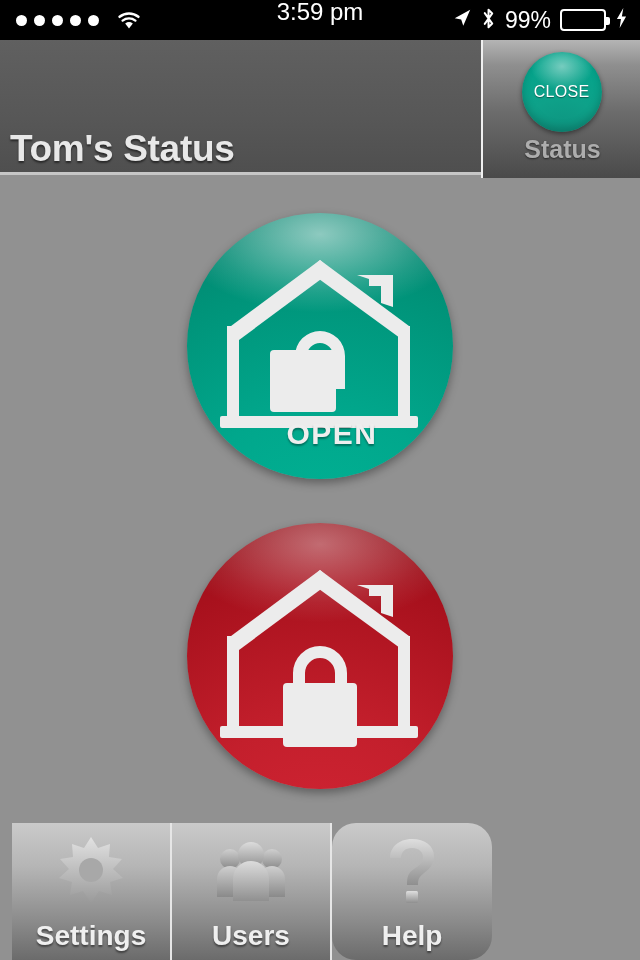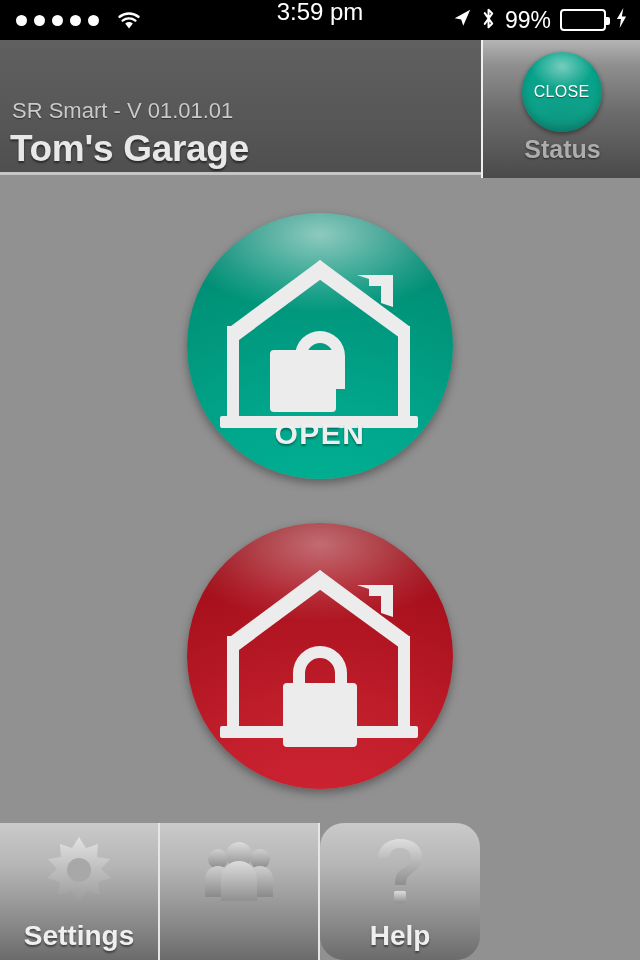--- a/index.html
+++ b/index.html
@@ -123,33 +123,34 @@
       radial-gradient(circle at 50% 130%, #00b596 0%, #01a78c 40%, #009379 75%, #06806c 100%);
   }
   .btn-close {
     top: 342px;
     background:
       radial-gradient(ellipse 78% 42% at 50% 8%, rgba(255,255,255,.38) 0%, rgba(255,255,255,.08) 52%, rgba(255,255,255,0) 70%),
       radial-gradient(circle at 50% 130%, #d42535 0%, #c31f2c 40%, #a8111d 78%, #8e1018 100%);
   }
   .btn-svg { position: absolute; left: 0; top: 0; width: 266px; height: 266px; }
   .btn-caption {
-    position: absolute; left: 0; width: 266px;
+    position: absolute; left: 12px; width: 266px;
     text-align: center; color: #eeeeee;
     font-size: 30px; font-weight: bold; letter-spacing: 1.5px;
     text-shadow: 0 2px 2px rgba(0,0,0,.35);
   }
   .btn-open .btn-caption { top: 204px; }
   .btn-close .btn-caption { top: 204px; }
 
   
   .tabbar {
     position: absolute; left: 0; top: 823px;
     width: 640px; height: 137px;
     display: flex;
+    padding-left: 12px;
   }
   .tab {
     position: relative;
     width: 160px; height: 137px;
     background: linear-gradient(180deg, #cacaca 0%, #b5b5b5 32%, #8d8d8d 70%, #6b6b6b 100%);
     border-right: 2px solid #e6e6e6;
     display: flex; flex-direction: column;
     align-items: center; justify-content: flex-start;
   }
   .tab:last-child { border-right: none; border-radius: 24px; }
@@ -209,22 +210,21 @@
       <span>
         <svg viewBox="0 0 14 24" width="13" height="22">
           <path d="M9 1 L2 13 L6.4 13 L5 23 L12 10.4 L7.4 10.4 Z" fill="#fff"></path>
         </svg>
       </span>
     </div>
   </div>
 
   <div class="header">
     <div class="header-main">
-      <div class="hdr-version">SR Smart - V 01.01.01</div>
-      <div class="hdr-title">Tom's Garage</div>
+      <div class="hdr-title">Tom's Status</div>
     </div>
     <div class="header-status">
       <div class="status-orb">
         <span class="status-orb-text">CLOSE</span>
       </div>
       <div class="status-label">Status</div>
     </div>
   </div>
 
   <div class="content">
@@ -300,20 +300,21 @@
             <stop offset="100%" stop-color="#8a8a8a"></stop>
           </linearGradient>
         </defs>
         <circle cx="15" cy="24" r="10" fill="url(#uGrad2)"></circle>
         <path d="M2 62 L2 44 A13 13 0 0 1 28 44 L28 62 Z" fill="url(#uGrad2)"></path>
         <circle cx="57" cy="24" r="10" fill="url(#uGrad2)"></circle>
         <path d="M44 62 L44 44 A13 13 0 0 1 70 44 L70 62 Z" fill="url(#uGrad2)"></path>
         <circle cx="36" cy="20" r="13" fill="url(#uGrad)"></circle>
         <path d="M18 66 L18 44 A18 18 0 0 1 54 44 L54 66 Z" fill="url(#uGrad)"></path>
       </svg>
+      <div class="tab-label">Users</div>
     </div>
 
     <div class="tab">
       <svg class="tab-icon" viewBox="0 0 72 72">
         <defs>
           <linearGradient id="qGrad" x1="0" y1="0" x2="0" y2="1">
             <stop offset="0%" stop-color="#dedede"></stop>
             <stop offset="100%" stop-color="#8f8f8f"></stop>
           </linearGradient>
         </defs>

